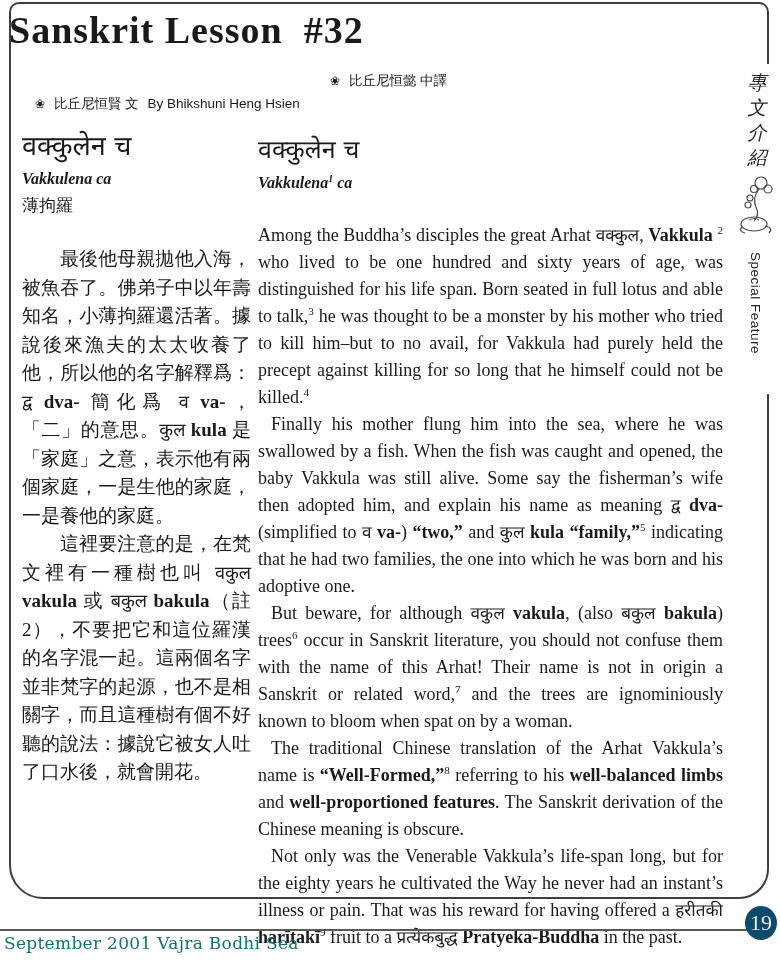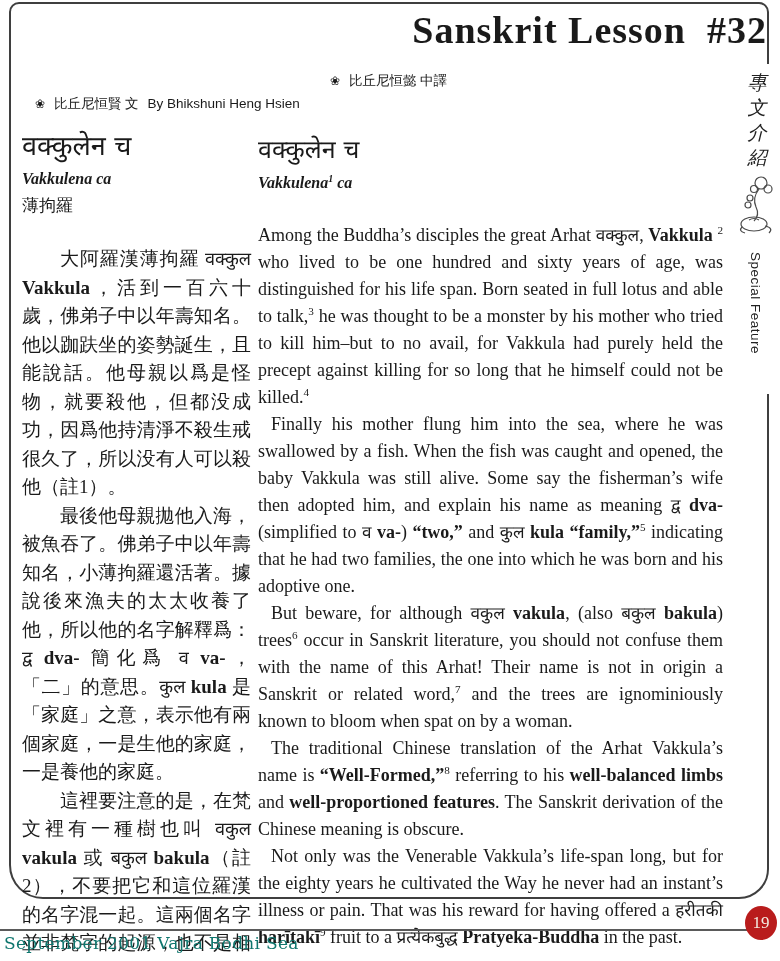--- a/index.html
+++ b/index.html
@@ -8,21 +8,21 @@
     background:#ffffff;color:#1a1a1a;
     font-family:"Liberation Serif", serif;
   }
   .frame{
     position:absolute;left:9px;top:2px;width:756px;height:893px;
     border:2px solid #3f3f3f;
     border-radius:10px 10px 30px 34px;
   }
   .title{
     position:absolute;left:9px;top:8px;width:758px;
-    text-align:right;font-weight:bold;font-size:38px;
+    text-align:left;font-weight:bold;font-size:38px;
     font-family:"Liberation Serif", serif;letter-spacing:1px;white-space:pre;
   }
   .byline{position:absolute;top:72px;display:flex;align-items:baseline;gap:9px;font-size:13.5px;}
   .byline .zh{font-family:"Liberation Serif", serif;text-align:right;}
   .byline .en{font-family:"Liberation Sans", sans-serif;margin-top:24px;}
   .byline .flower{font-size:12px;}
   #byline1{left:35px;}
   #byline2{left:330px;}
 
   .col-left{position:absolute;left:22px;top:130px;width:229px;}
@@ -50,22 +50,22 @@
   .calligraphy span{display:block;font-size:19px;line-height:25px;font-style:italic;font-family:"Liberation Serif", serif;color:#222;}
   .illustration{position:absolute;left:737px;top:174px;}
   .special-feature{
     position:absolute;left:748px;top:252px;height:145px;
     writing-mode:vertical-rl;text-orientation:mixed;
     font-family:"Liberation Sans", sans-serif;font-size:13.5px;color:#222;letter-spacing:0.5px;
   }
   .footer-rule{position:absolute;left:0;top:929px;width:766px;height:2px;background:#5a5a5a;}
   .page-badge{
     position:absolute;left:745px;top:906px;width:32px;height:34px;border-radius:50%;
-    background:#b91c1c;color:#f3ede2;display:flex;align-items:center;justify-content:center;
-    font-size:17px;font-family:"Liberation Serif", serif;
+    background:#0c4a6e;color:#f3ede2;display:flex;align-items:center;justify-content:center;
+    font-size:22px;font-family:"Liberation Serif", serif;
   }
   .issue{position:absolute;left:4px;top:933px;font-size:17px;color:#0f766e;font-family:"DejaVu Serif", serif;letter-spacing:0.3px;}
 </style>
 </head>
 <body>
 
 <div class="frame"></div>
 
 <div class="title">Sanskrit Lesson  #32</div>
 
@@ -77,21 +77,20 @@
 <div class="byline" id="byline2">
   <span class="flower">❀</span>
   <span class="zh">比丘尼恒懿 中譯</span>
 </div>
 
 <div class="col-left">
   <div class="h-dev">वक्कुलेन च</div>
   <div class="h-roman">Vakkulena ca</div>
   <div class="h-zh">薄拘羅</div>
   <div class="body-zh">
-    <p><span>大阿羅漢薄拘羅 </span><span class="sg-dev">वक्कुल</span><span> </span><span class="sg-b">Vakkula</span><span>，活到一百六十歲，佛弟子中以年壽知名。他以跏趺坐的姿勢誕生，且能說話。他母親以爲是怪物，就要殺他，但都没成功，因爲他持清淨不殺生戒很久了，所以没有人可以殺他（註1）。</span></p>
     <p><span>最後他母親拋他入海，被魚吞了。佛弟子中以年壽知名，小薄拘羅還活著。據說後來漁夫的太太收養了他，所以他的名字解釋爲：</span><span class="sg-dev">द्व</span><span> </span><span class="sg-b">dva-</span><span> 簡化爲 </span><span class="sg-dev">व</span><span> </span><span class="sg-b">va-</span><span>，「二」的意思。</span><span class="sg-dev">कुल</span><span> </span><span class="sg-b">kula</span><span> 是「家庭」之意，表示他有兩個家庭，一是生他的家庭，一是養他的家庭。</span></p>
     <p><span>這裡要注意的是，在梵文裡有一種樹也叫 </span><span class="sg-dev">वकुल</span><span> </span><span class="sg-b">vakula</span><span> 或 </span><span class="sg-dev">बकुल</span><span> </span><span class="sg-b">bakula</span><span>（註2），不要把它和這位羅漢的名字混一起。這兩個名字並非梵字的起源，也不是相關字，而且這種樹有個不好聽的說法：據說它被女人吐了口水後，就會開花。</span></p>
   </div>
 
 </div>
 
 <div class="col-main">
   <div class="h-dev">वक्कुलेन च</div>
   <div class="h-roman"><span class="sg-b sg-i">Vakkulena</span><span class="sg-b sg-sup">1</span><span class="sg-b sg-i"> ca</span></div>
   <div class="body-en">

